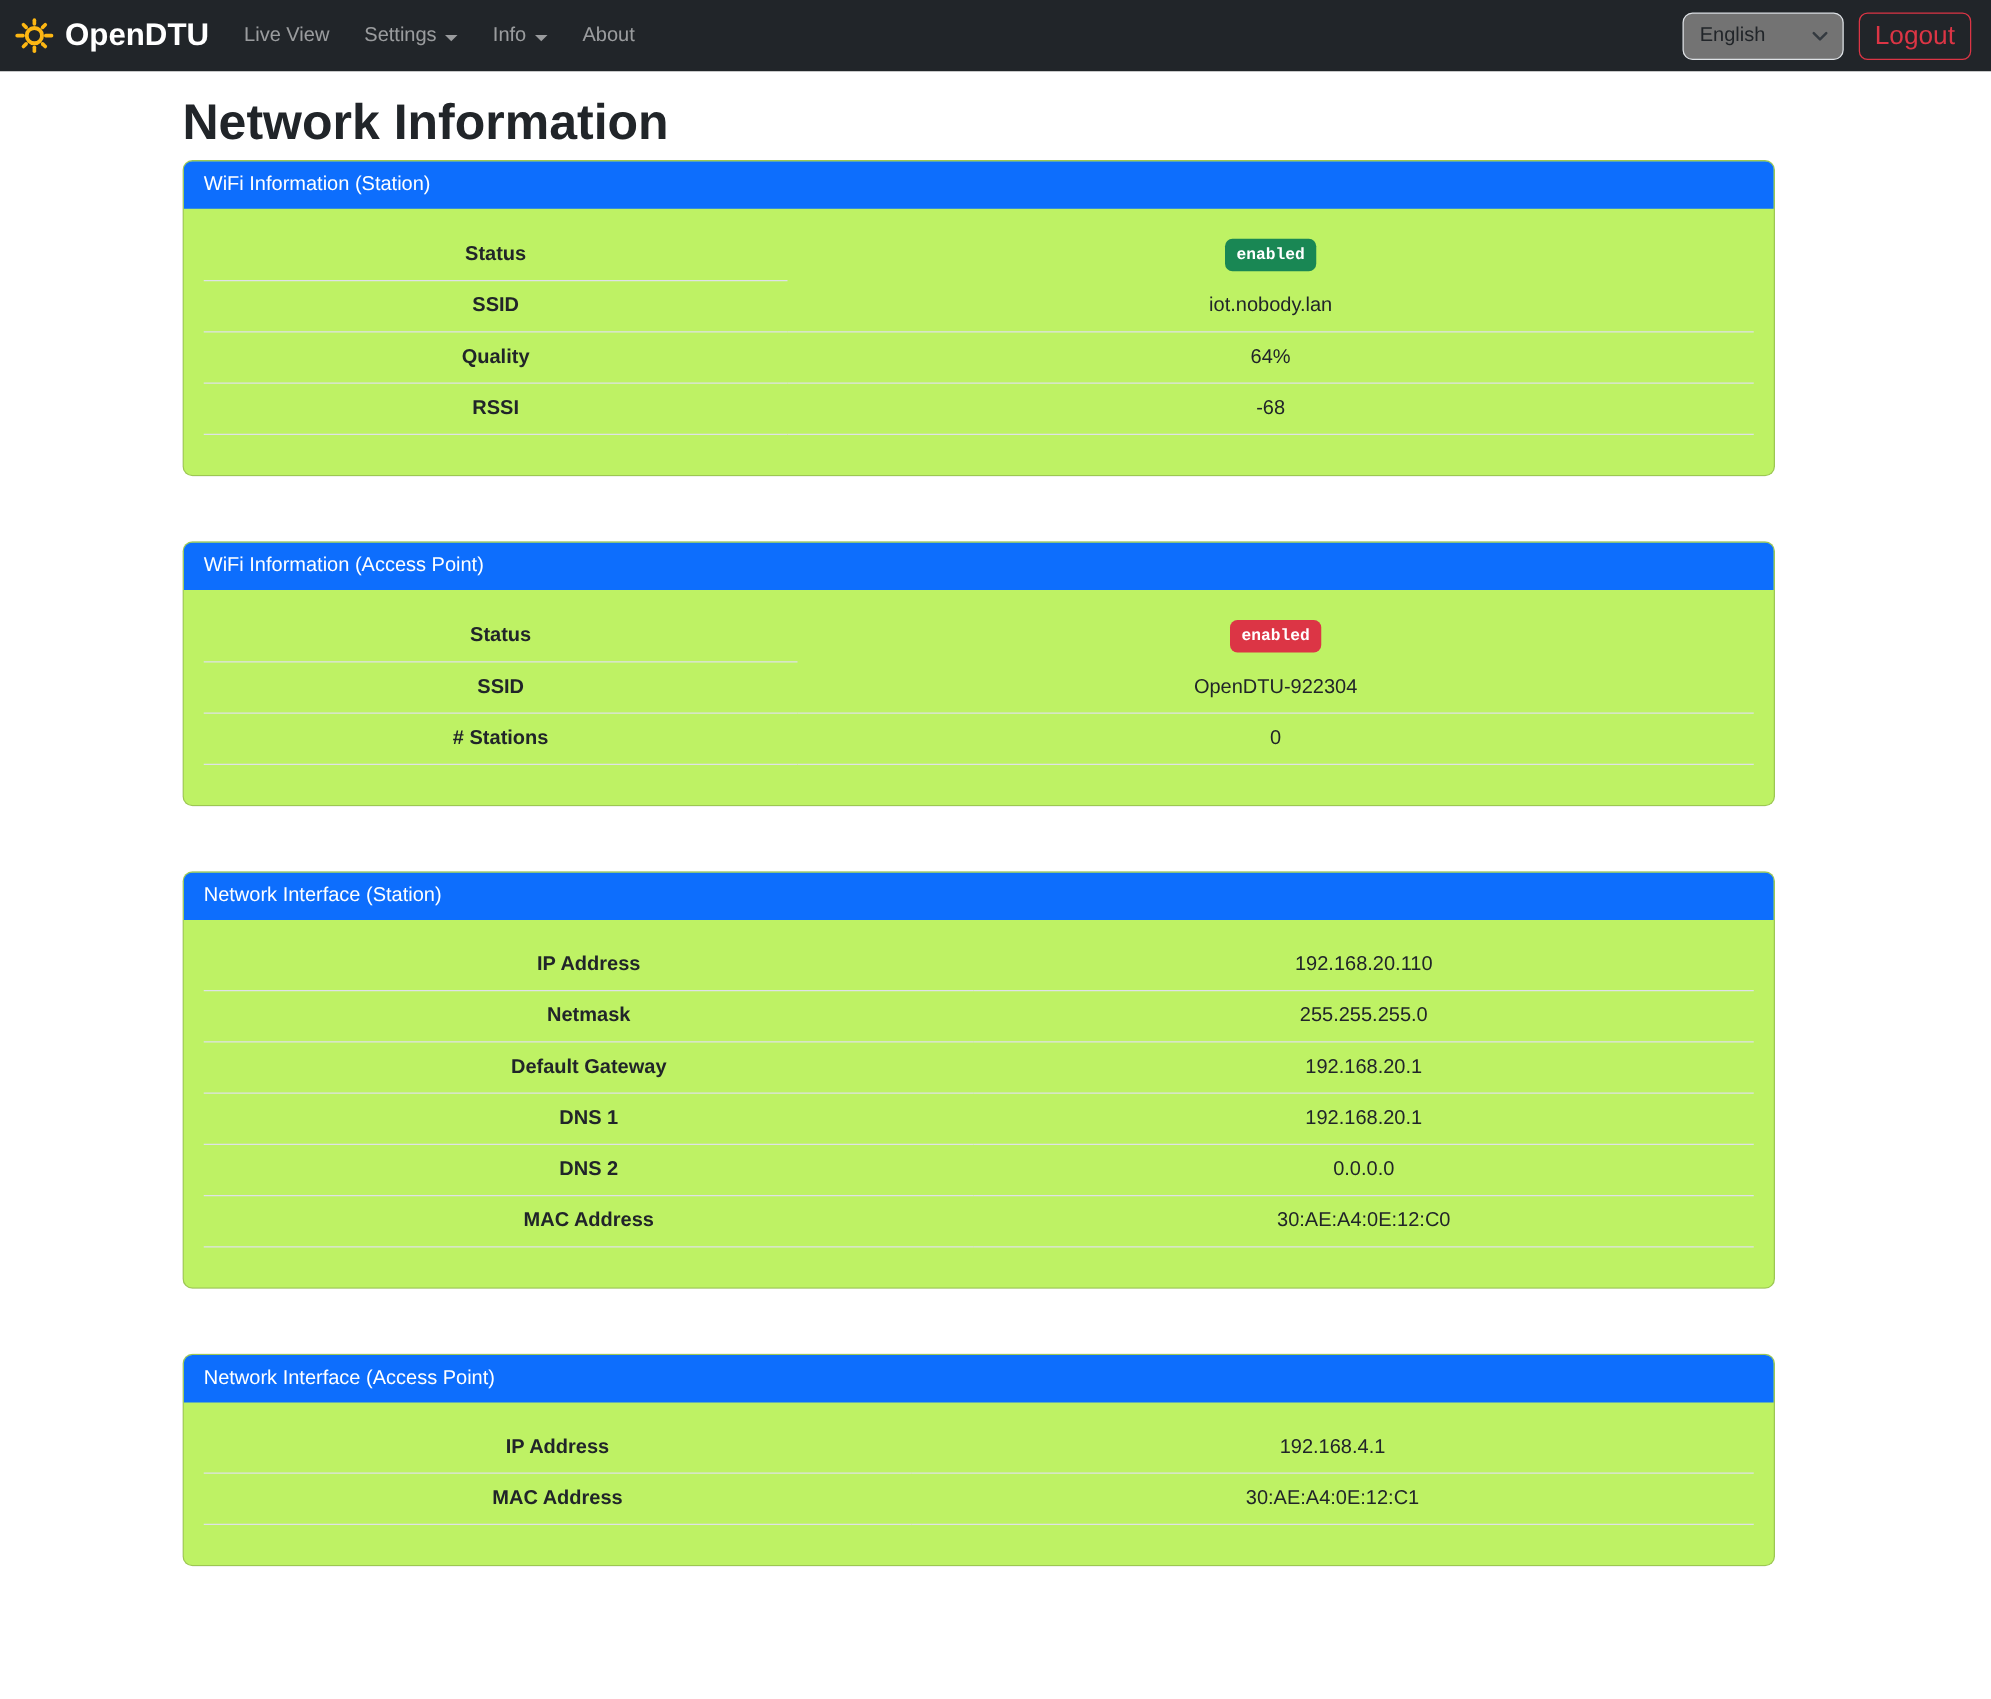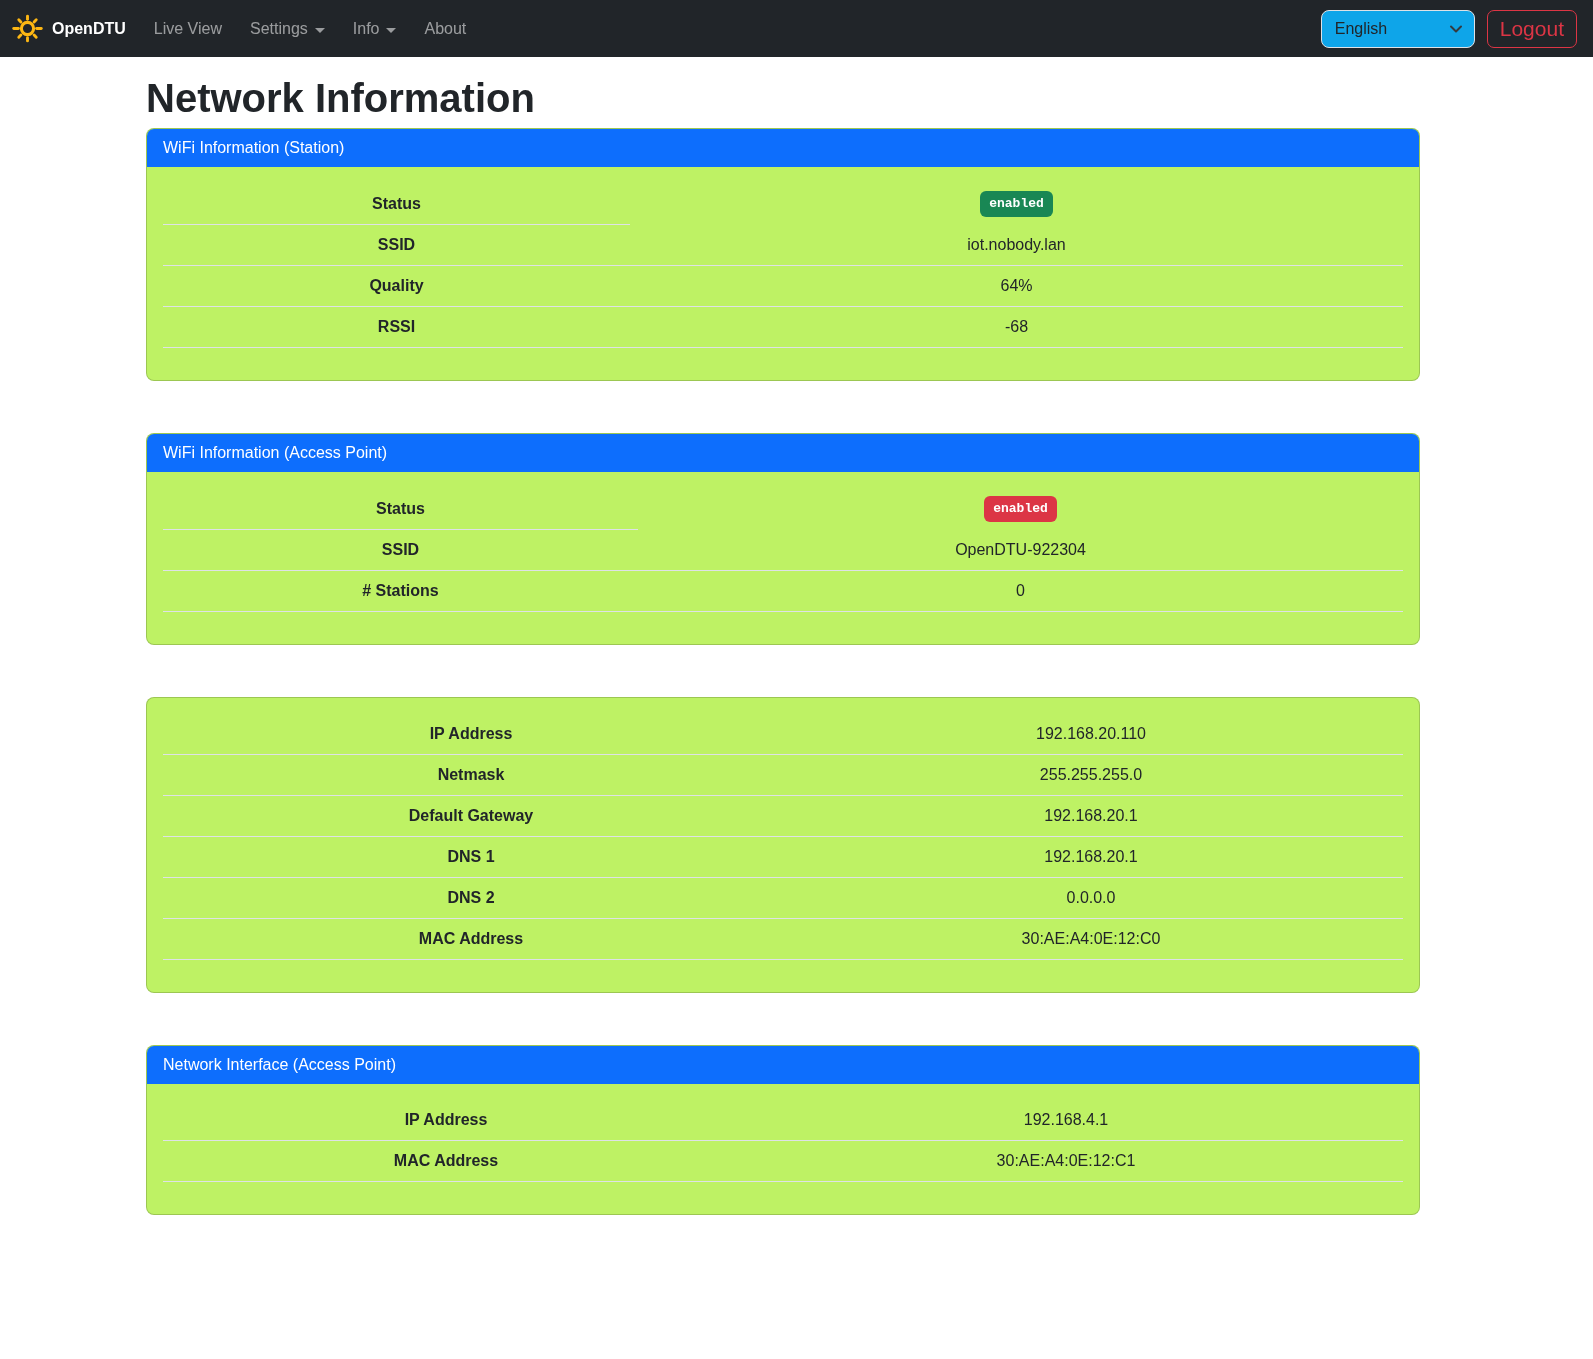--- a/index.html
+++ b/index.html
@@ -29,21 +29,21 @@
     background: var(--navbar-bg);
     display: flex;
     align-items: center;
     padding: 0 16px 0 12px;
   }
   .brand {
     display: flex;
     align-items: center;
     gap: 9px;
     color: #ffffff;
-    font-size: 16px;
+    font-size: 25px;
     font-weight: 600;
     margin-right: 14px;
     cursor: pointer;
     text-decoration: none;
   }
   .nav-links {
     display: flex;
     list-style: none;
     margin: 0;
     padding: 0;
@@ -69,24 +69,24 @@
     margin-left: auto;
     display: flex;
     align-items: center;
     gap: 12px;
   }
   .lang-wrap { position: relative; }
   .lang-select {
     appearance: none;
     -webkit-appearance: none;
     -moz-appearance: none;
-    background: #0ea5e9;
+    background: #737373;
     border: 1px solid #dee2e6;
     border-radius: 8px;
-    width: 154px;
+    width: 129px;
     height: 38px;
     padding: 6px 34px 6px 13px;
     font-family: inherit;
     font-size: 16px;
     color: var(--text);
     cursor: pointer;
   }
   .lang-chevron {
     position: absolute;
     right: 12px;
@@ -277,20 +277,23 @@
   <tr>
     <th># Stations</th>
     <td>0</td>
   </tr>
 </tbody>
       </table>
     </div>
   </section>
 
   <section class="card">
+    <div class="card-header">
+      <span>Network Interface (Station)</span>
+    </div>
     <div class="card-body">
       <table class="info-table">
         <tbody>
 
   <tr>
     <th>IP Address</th>
     <td>192.168.20.110</td>
   </tr>
 
   <tr>

